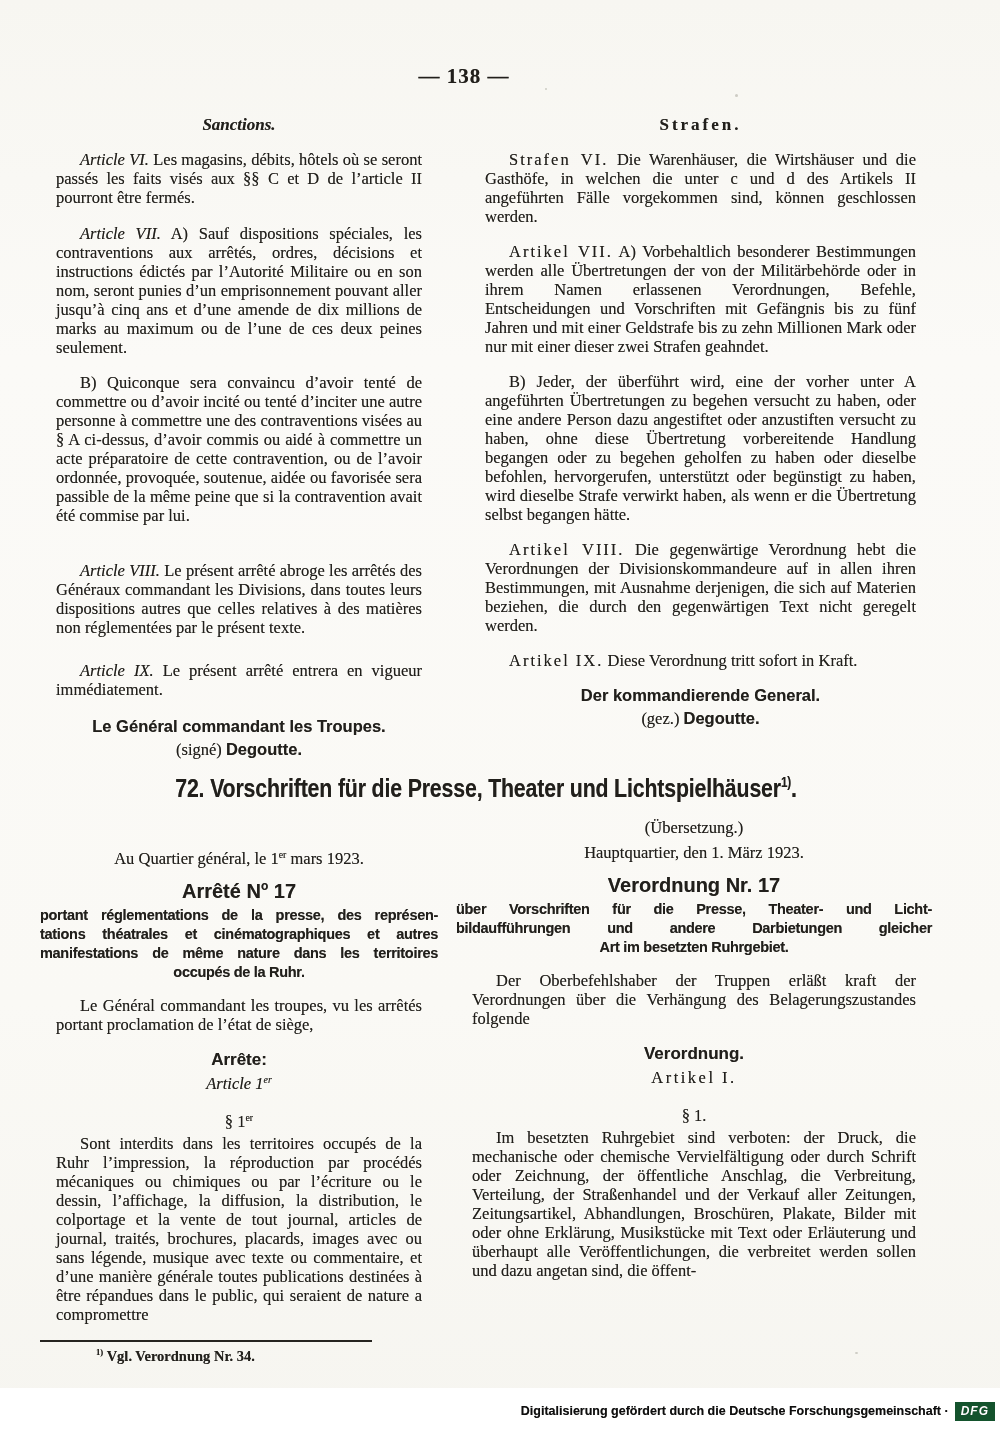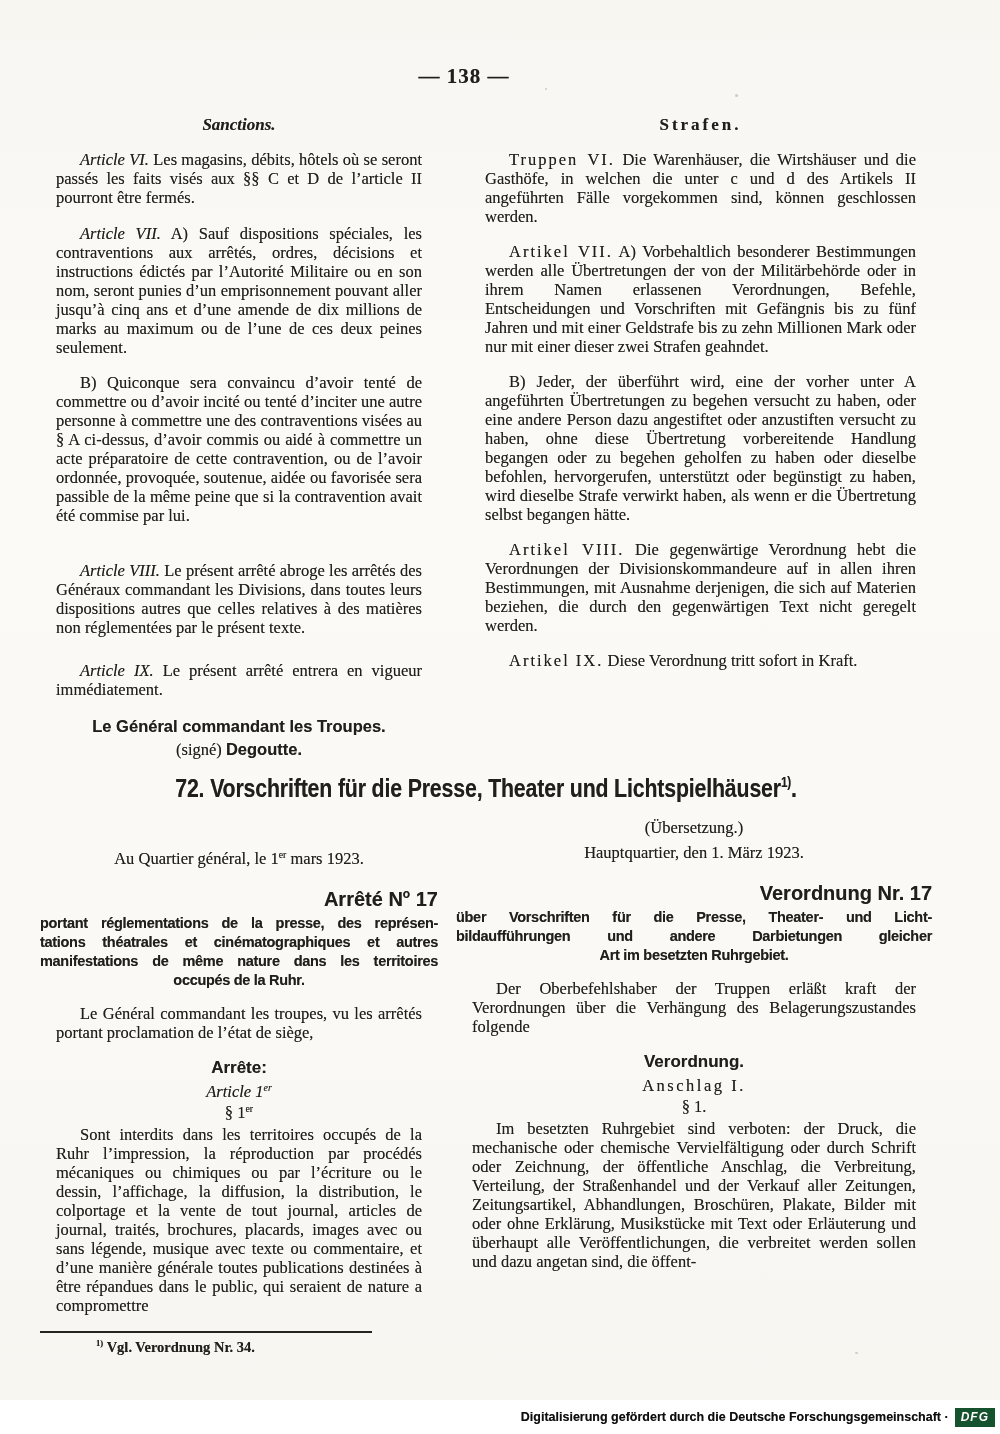--- a/index.html
+++ b/index.html
@@ -32,37 +32,37 @@
   .main-heading{
     margin:14px 0 0 0;text-align:center;white-space:nowrap;
     font-family:"Liberation Sans","DejaVu Sans",sans-serif;font-weight:bold;font-size:26px;
     transform:scaleX(.82);transform-origin:50% 50%;letter-spacing:-.2px;
   }
   .main-heading sup{font-size:55%;}
   .sec2{margin-top:14px;}
   .note{text-align:center;}
   .date{text-align:center;margin-top:6px;}
   .fr-date{margin-top:31px;}
-  .title{text-align:right;font-family:"Liberation Sans","DejaVu Sans",sans-serif;font-weight:bold;font-size:20px;margin-top:22px;}
+  .title{text-align:center;font-family:"Liberation Sans","DejaVu Sans",sans-serif;font-weight:bold;font-size:20px;margin-top:14px;}
   .subtitle{font-family:"Liberation Sans","DejaVu Sans",sans-serif;font-weight:bold;font-size:14.5px;line-height:19px;letter-spacing:-.3px;margin-top:5px;}
   .subtitle .lj{text-align:justify;text-align-last:justify;}
   .subtitle .lc{text-align:center;}
   .intro{margin-top:14px;}
   .decree{text-align:center;font-family:"Liberation Sans","DejaVu Sans",sans-serif;font-weight:bold;font-size:17px;margin-top:16px;}
   .art-label{text-align:center;margin-top:5px;}
   .it{font-style:italic;}
   .sp{letter-spacing:2.5px;}
-  .sec-label{text-align:center;margin-top:2px;}
+  .sec-label{text-align:center;margin-top:19px;}
   .bodytext{margin-top:3px;}
   .footnote{margin-top:12px;}
   .fn-rule{width:332px;border-top:2px solid #262420;}
   .fn-text{padding-left:56px;font-weight:bold;font-size:14.5px;margin-top:5px;}
   sup{font-size:60%;line-height:0;vertical-align:super;}
   .footer-bar{
-    position:absolute;left:0;right:0;bottom:0;height:34px;background:#ffffff;
+    position:absolute;left:0;right:0;bottom:0;height:46px;background:#ffffff;
     display:flex;align-items:center;justify-content:flex-end;gap:6px;padding-right:5px;
     font-family:"Liberation Sans","DejaVu Sans",sans-serif;font-weight:bold;font-size:12.5px;color:#0e0e0e;
   }
   .dfg-logo{background:#14532d;color:#ffffff;font-style:italic;font-weight:bold;font-size:12px;padding:2px 6px 3px 6px;letter-spacing:1px;}
   .speck{position:absolute;background:#9a968c;border-radius:50%;opacity:.45;}
 </style>
 </head>
 <body>
 
 <div class="sheet ink">
@@ -79,25 +79,29 @@
       <p class="p a8"><span class="lead">Article VIII.</span> <span>Le présent arrêté abroge les arrêtés des Généraux commandant les Divisions, dans toutes leurs dispositions autres que celles relatives à des matières non réglementées par le présent texte.</span></p>
       <p class="p a9"><span class="lead">Article IX.</span> <span>Le présent arrêté entrera en vigueur immédiatement.</span></p>
       <div class="sig">
         <div class="sig-role">Le Général commandant les Troupes.</div>
         <div class="sig-line"><span class="sig-prefix">(signé)</span> <span class="sig-name">Degoutte.</span></div>
       </div>
     </div>
 
     <div class="col de">
       <div class="de-h">Strafen.</div>
-      <p class="p"><span class="lead-sp">Truppen VI.</span> <span>Die Warenhäuser, die Wirtshäuser und die Gasthöfe, in welchen die unter c und d des Artikels II angeführten Fälle vorgekommen sind, können geschlossen werden.</span></p>
+      <p class="p"><span class="lead-sp">Strafen VI.</span> <span>Die Warenhäuser, die Wirtshäuser und die Gasthöfe, in welchen die unter c und d des Artikels II angeführten Fälle vorgekommen sind, können geschlossen werden.</span></p>
       <p class="p a7"><span class="lead-sp">Artikel VII.</span> <span>A) Vorbehaltlich besonderer Bestimmungen werden alle Übertretungen der von der Militärbehörde oder in ihrem Namen erlassenen Verordnungen, Befehle, Entscheidungen und Vorschriften mit Gefängnis bis zu fünf Jahren und mit einer Geldstrafe bis zu zehn Millionen Mark oder nur mit einer dieser zwei Strafen geahndet.</span></p>
       <p class="p ab">B) Jeder, der überführt wird, eine der vorher unter A angeführten Übertretungen zu begehen versucht zu haben, oder eine andere Person dazu angestiftet oder anzustiften versucht zu haben, ohne diese Übertretung vorbereitende Handlung begangen oder zu begehen geholfen zu haben oder dieselbe befohlen, hervorgerufen, unterstützt oder begünstigt zu haben, wird dieselbe Strafe verwirkt haben, als wenn er die Übertretung selbst begangen hätte.</p>
       <p class="p a8"><span class="lead-sp">Artikel VIII.</span> <span>Die gegenwärtige Verordnung hebt die Verordnungen der Divisionskommandeure auf in allen ihren Bestimmungen, mit Ausnahme derjenigen, die sich auf Materien beziehen, die durch den gegenwärtigen Text nicht geregelt werden.</span></p>
       <p class="p a9"><span class="lead-sp">Artikel IX.</span> <span>Diese Verordnung tritt sofort in Kraft.</span></p>
+      <div class="sig">
+        <div class="sig-role">Der kommandierende General.</div>
+        <div class="sig-line"><span class="sig-prefix">(gez.)</span> <span class="sig-name">Degoutte.</span></div>
+      </div>
     </div>
   </div>
 
   <h1 class="main-heading"><span>72. Vorschriften für die Presse, Theater und Lichtspielhäuser</span><sup>1)</sup><span>.</span></h1>
 
   <div class="cols sec2">
 
     <div class="col fr">
       <div class="date fr-date"><span>Au Quartier général, le 1</span><sup>er</sup><span> mars 1923.</span></div>
       <div class="title"><span>Arrêté N</span><sup>o</sup><span> 17</span></div>
@@ -122,21 +126,21 @@
       <div class="note">(Übersetzung.)</div>
       <div class="date">Hauptquartier, den 1. März 1923.</div>
       <div class="title">Verordnung Nr. 17</div>
       <div class="subtitle">
         <div class="lj">über Vorschriften für die Presse, Theater- und Licht-</div>
         <div class="lj">bildaufführungen und andere Darbietungen gleicher</div>
         <div class="lc">Art im besetzten Ruhrgebiet.</div>
       </div>
       <p class="p intro">Der Oberbefehlshaber der Truppen erläßt kraft der Verordnungen über die Verhängung des Belagerungszustandes folgende</p>
       <div class="decree">Verordnung.</div>
-      <div class="art-label sp">Anschlag I.</div>
+      <div class="art-label sp">Artikel I.</div>
       <div class="sec-label">§ 1.</div>
       <p class="p bodytext">Im besetzten Ruhrgebiet sind verboten: der Druck, die mechanische oder chemische Vervielfältigung oder durch Schrift oder Zeichnung, der öffentliche Anschlag, die Verbreitung, Verteilung, der Straßenhandel und der Verkauf aller Zeitungen, Zeitungsartikel, Abhandlungen, Broschüren, Plakate, Bilder mit oder ohne Erklärung, Musikstücke mit Text oder Erläuterung und überhaupt alle Veröffentlichungen, die verbreitet werden sollen und dazu angetan sind, die öffent-</p>
     </div>
   </div>
 
   <div class="speck" style="left:735px;top:94px;width:3px;height:3px;"></div>
   <div class="speck" style="left:545px;top:88px;width:2px;height:2px;"></div>
   <div class="speck" style="left:855px;top:1352px;width:3px;height:2px;"></div>
 
   <div class="footer-bar">

